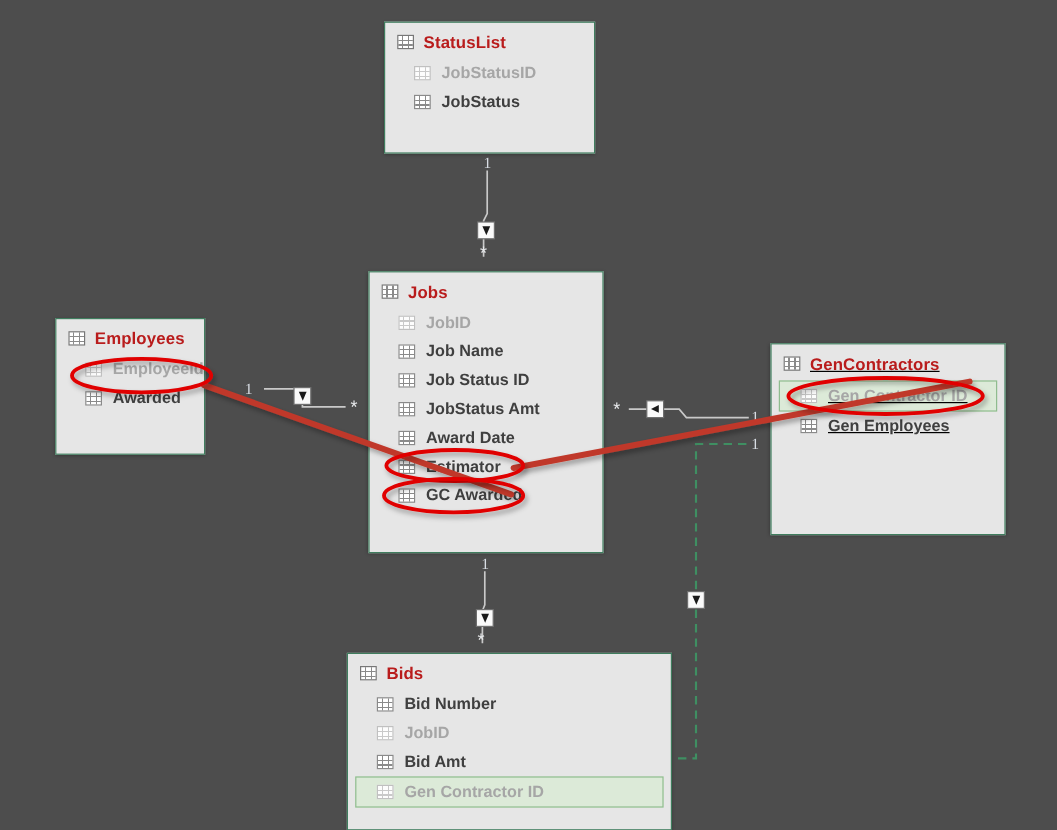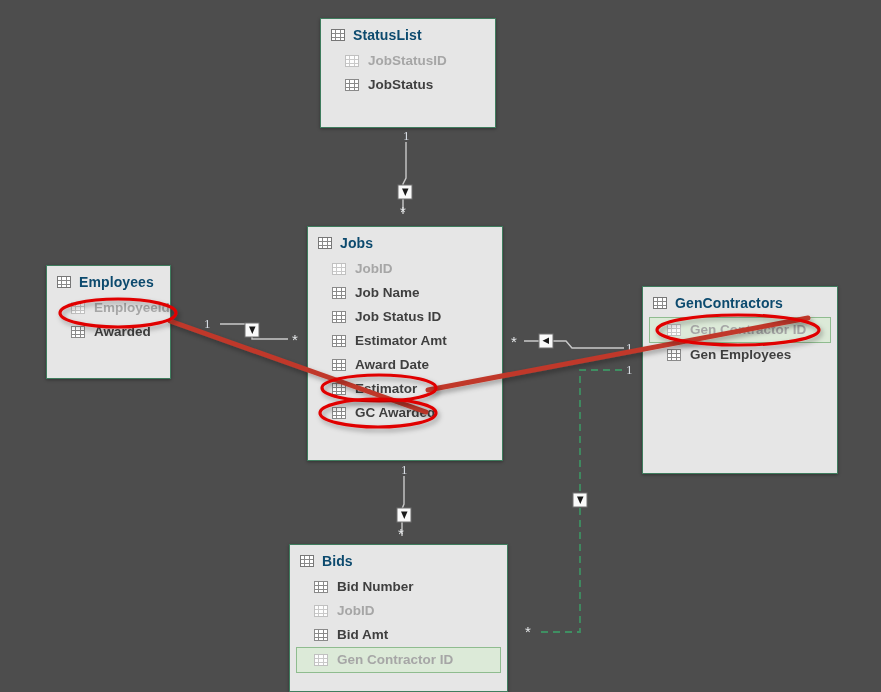--- a/index.html
+++ b/index.html
@@ -24,21 +24,21 @@
     border: 1px solid #3f7d5e;
     box-shadow: 0 1px 3px rgba(0,0,0,0.35);
   }
   .tbl-title {
     display: flex;
     align-items: center;
     gap: 8px;
     padding: 8px 10px 6px 10px;
     font-size: 14px;
     font-weight: bold;
-    color: #0c4a6e;
+    color: #b91c1c;
     letter-spacing: .1px;
   }
   .fields { padding: 0 0 10px 0; }
   .fld {
     display: flex;
     align-items: center;
     gap: 9px;
     padding: 3px 4px 3px 24px;
     font-size: 13.5px;
     font-weight: bold;
@@ -218,21 +218,21 @@
       <div class="fld">
         <span class="ticon">
             <i></i>
           </span>
         <span>Job Status ID</span>
       </div>
       <div class="fld">
         <span class="ticon">
             <i></i>
           </span>
-        <span>Estimator Amt</span>
+        <span>JobStatus Amt</span>
       </div>
       <div class="fld">
         <span class="ticon">
             <i></i>
           </span>
         <span>Award Date</span>
       </div>
       <div class="fld">
         <span class="ticon">
             <i></i>
@@ -241,21 +241,21 @@
       </div>
       <div class="fld">
         <span class="ticon">
             <i></i>
           </span>
         <span>GC Awarded</span>
       </div>
     </div>
   </div>
 
-  <div class="tbl" style="left:642px;top:286px;width:196px;height:188px;">
+  <div class="tbl" style="left:642px;top:286px;width:196px;height:160px;text-decoration:underline;">
     <div class="tbl-title">
       <span class="ticon head">
           <i></i>
         </span>
       <span>GenContractors</span>
     </div>
     <div class="fields">
       <div class="fld hidden-fld selected">
         <span class="ticon dim">
             <i></i>
@@ -264,21 +264,21 @@
       </div>
       <div class="fld">
         <span class="ticon">
             <i></i>
           </span>
         <span>Gen Employees</span>
       </div>
     </div>
   </div>
 
-  <div class="tbl" style="left:289px;top:544px;width:219px;height:148px;">
+  <div class="tbl" style="left:289px;top:544px;width:271px;height:148px;">
     <div class="tbl-title">
       <span class="ticon head">
           <i></i>
         </span>
       <span>Bids</span>
     </div>
     <div class="fields">
       <div class="fld">
         <span class="ticon">
             <i></i>

